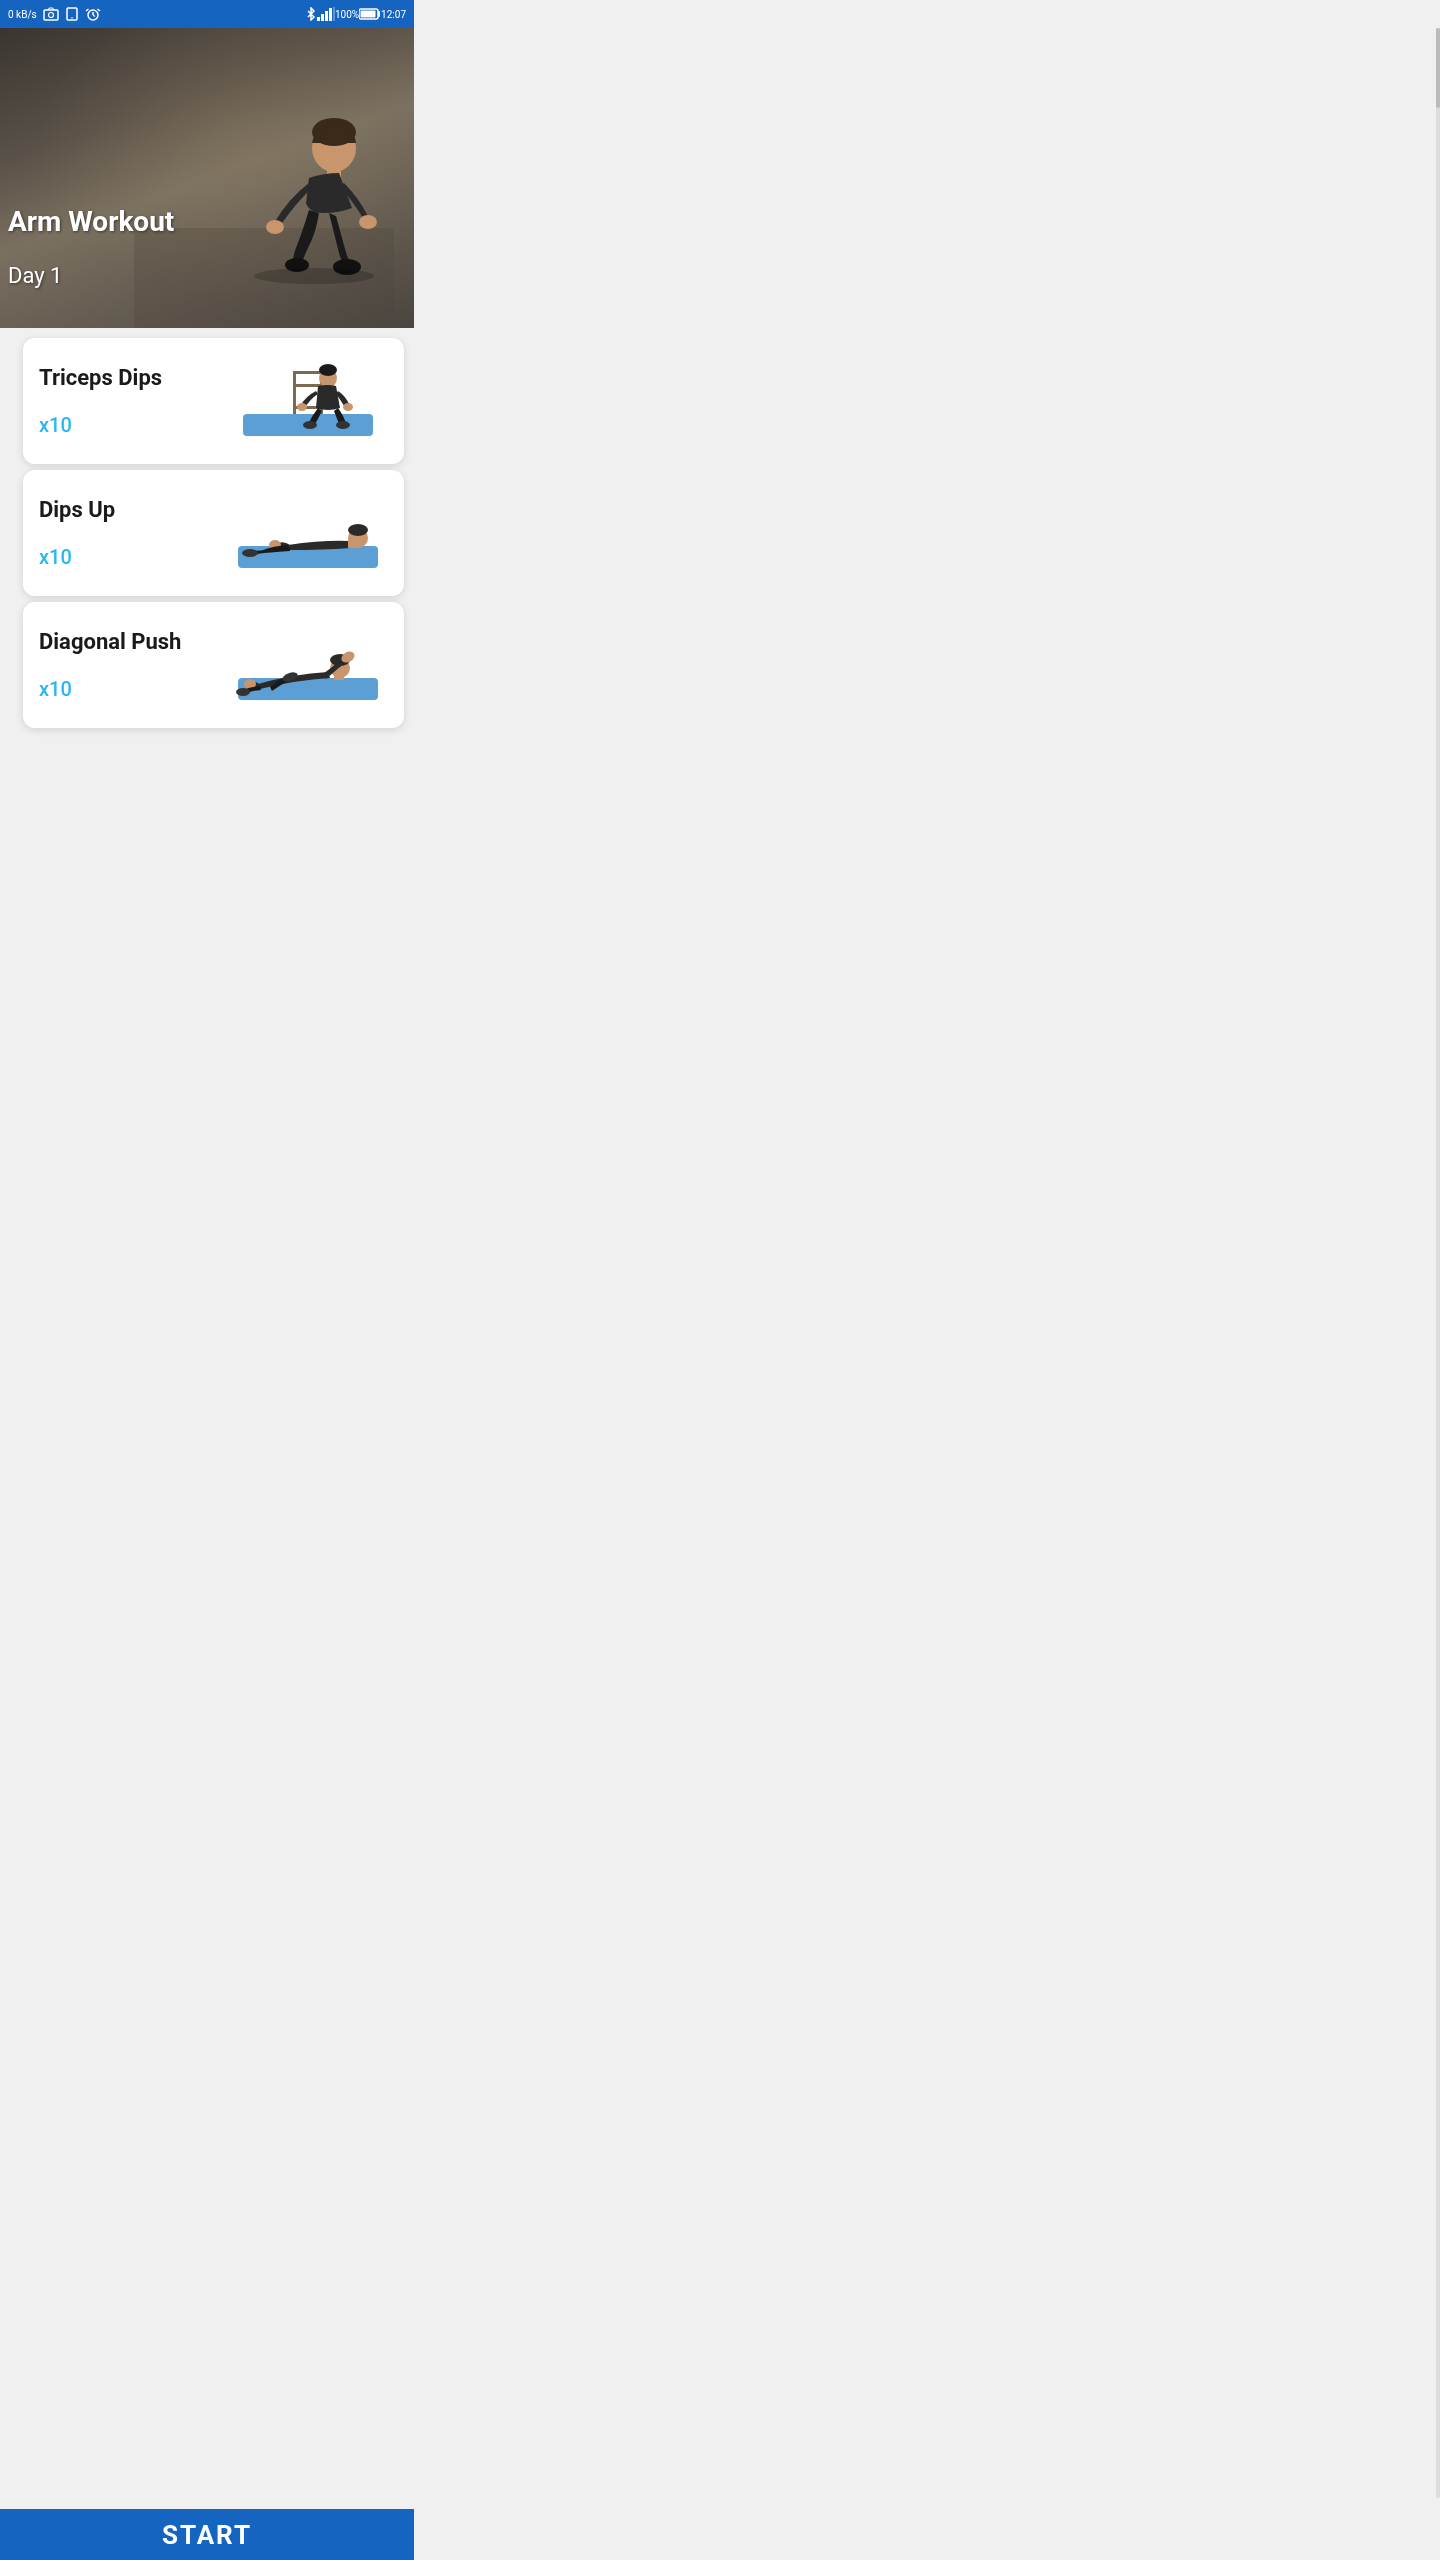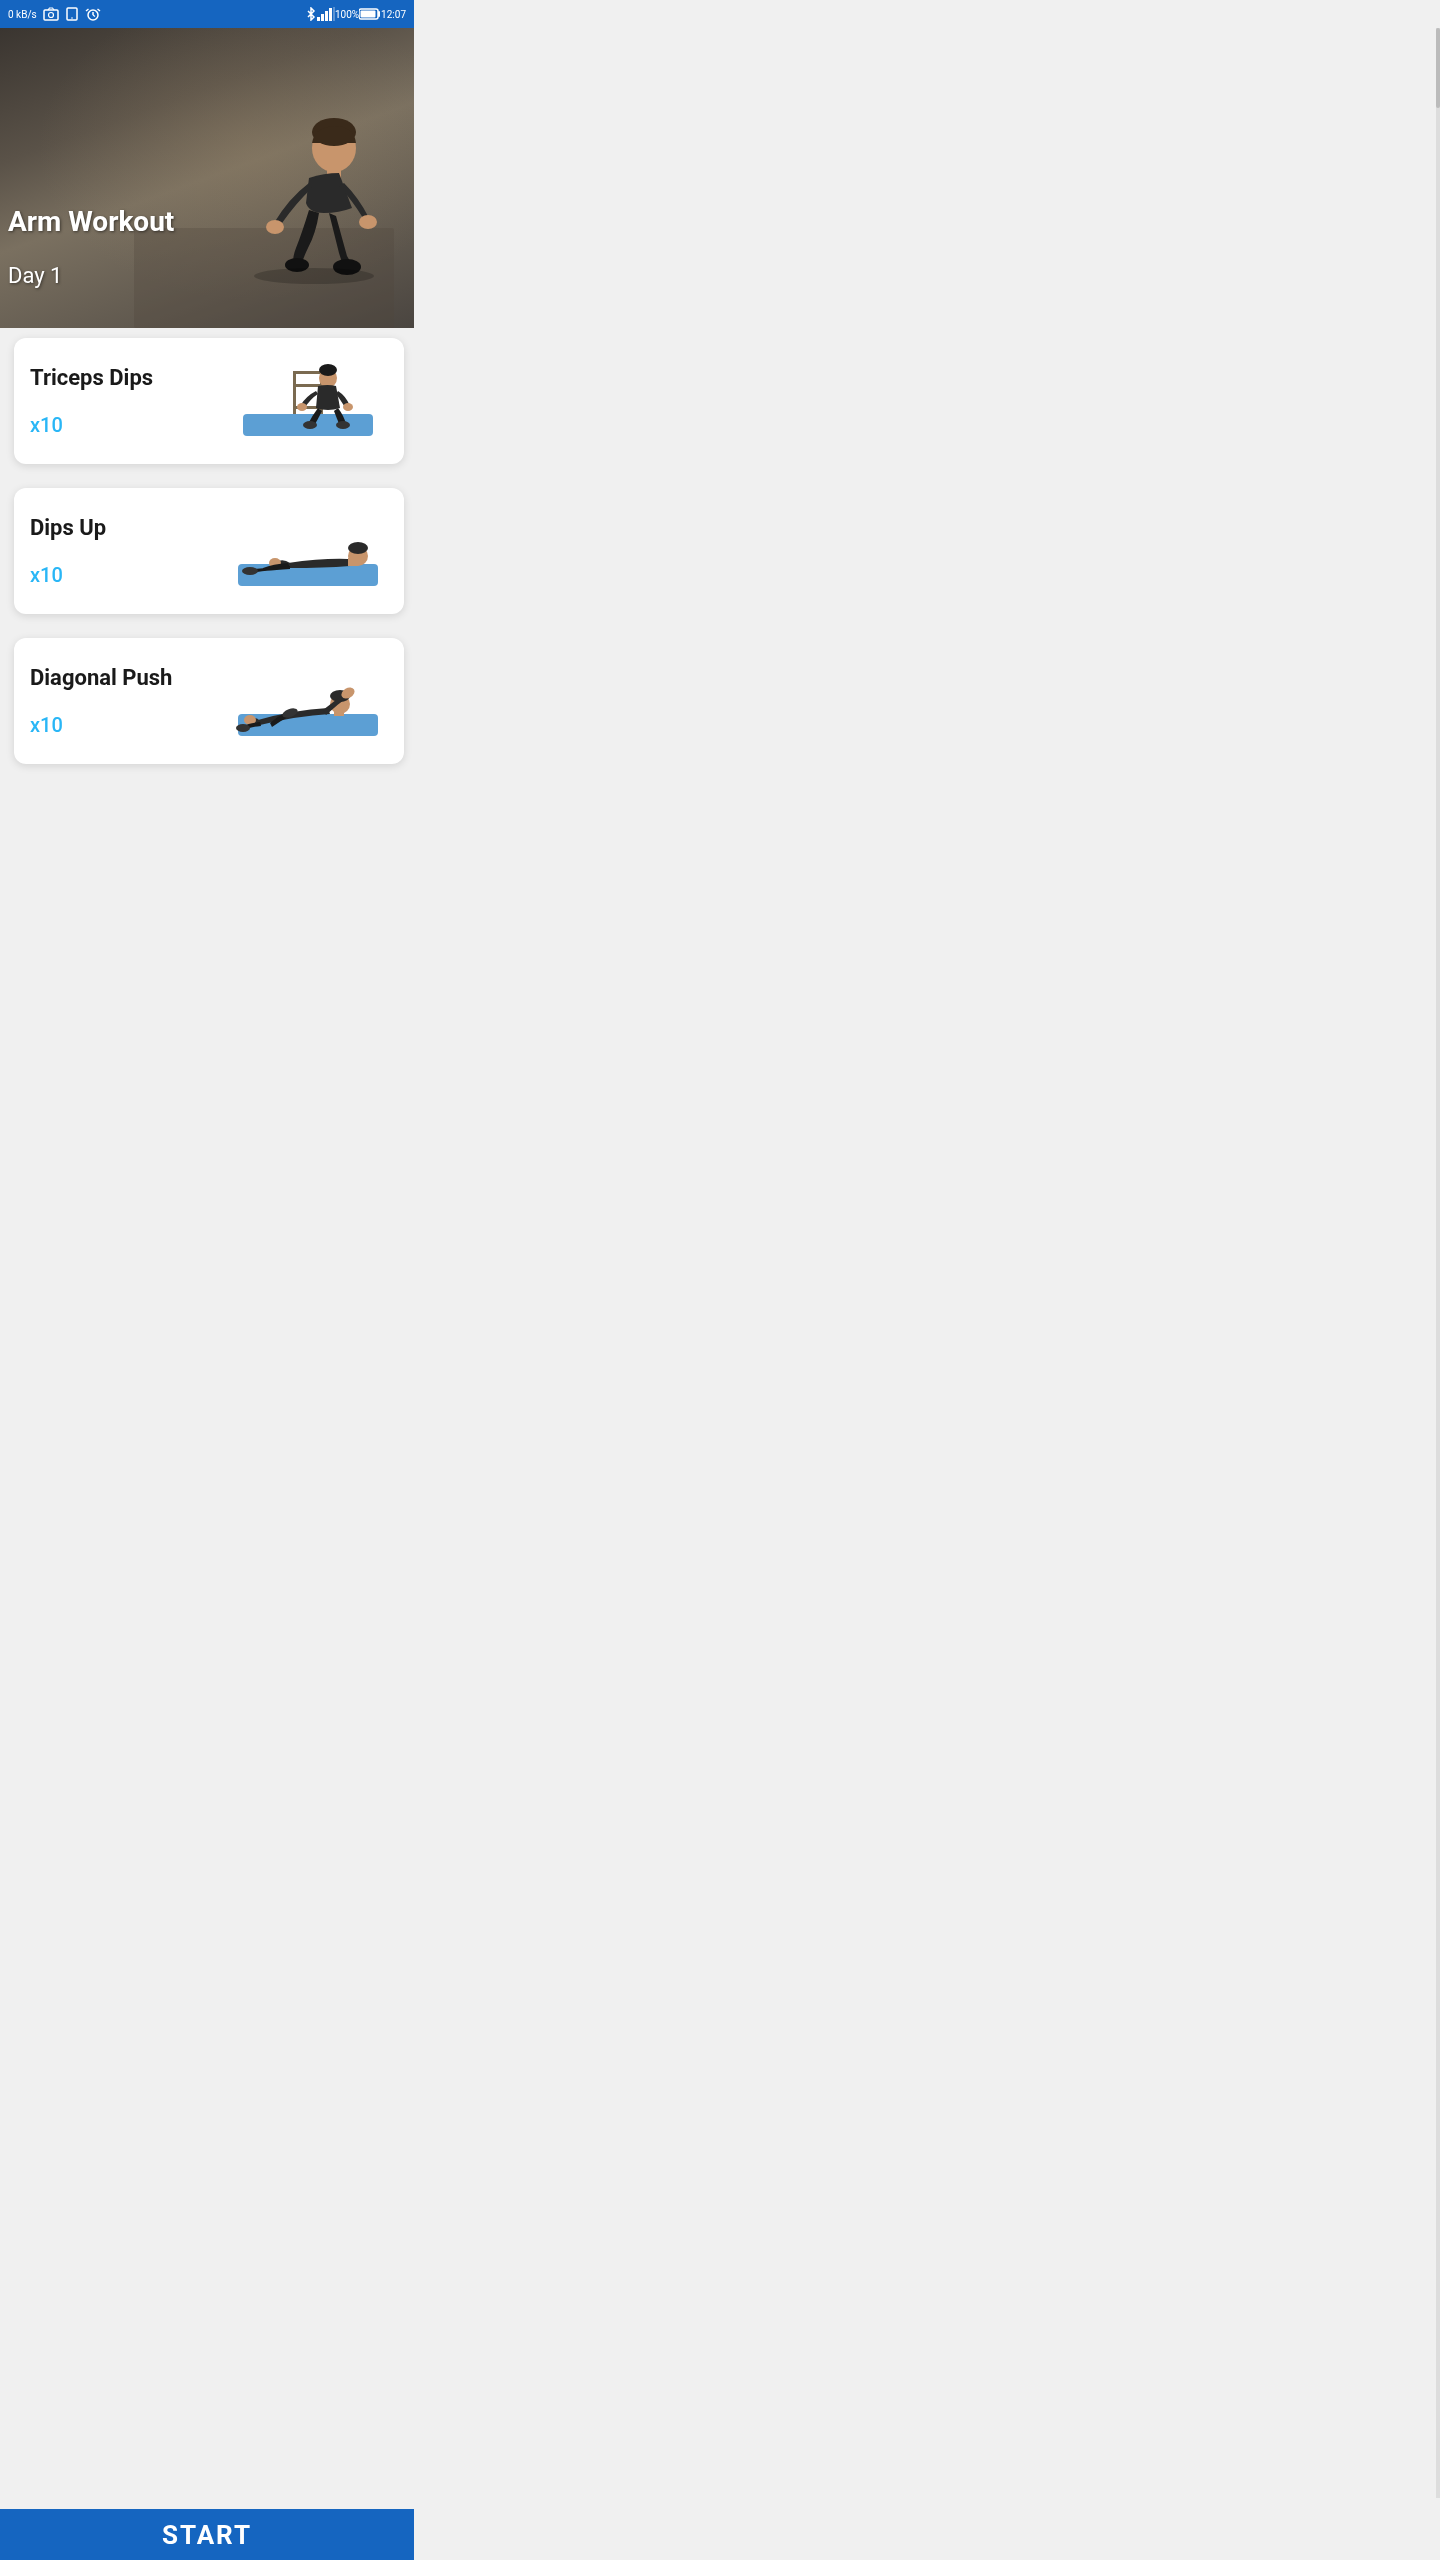--- a/index.html
+++ b/index.html
@@ -95,24 +95,24 @@
       left: 8px;
       color: white;
       font-size: 22px;
       font-weight: 400;
       text-shadow: 1px 1px 3px rgba(0,0,0,0.5);
     }
 
     
     .workout-list {
       background: #f0f0f0;
-      padding: 10px 10px 80px 14px;
+      padding: 10px 10px 80px 23px;
       display: flex;
       flex-direction: column;
-      gap: 24px;
+      gap: 6px;
       justify-content: flex-end;
     }
 
     .workout-card {
       background: white;
       border-radius: 12px;
       padding: 18px 16px;
       display: flex;
       align-items: center;
       justify-content: space-between;

